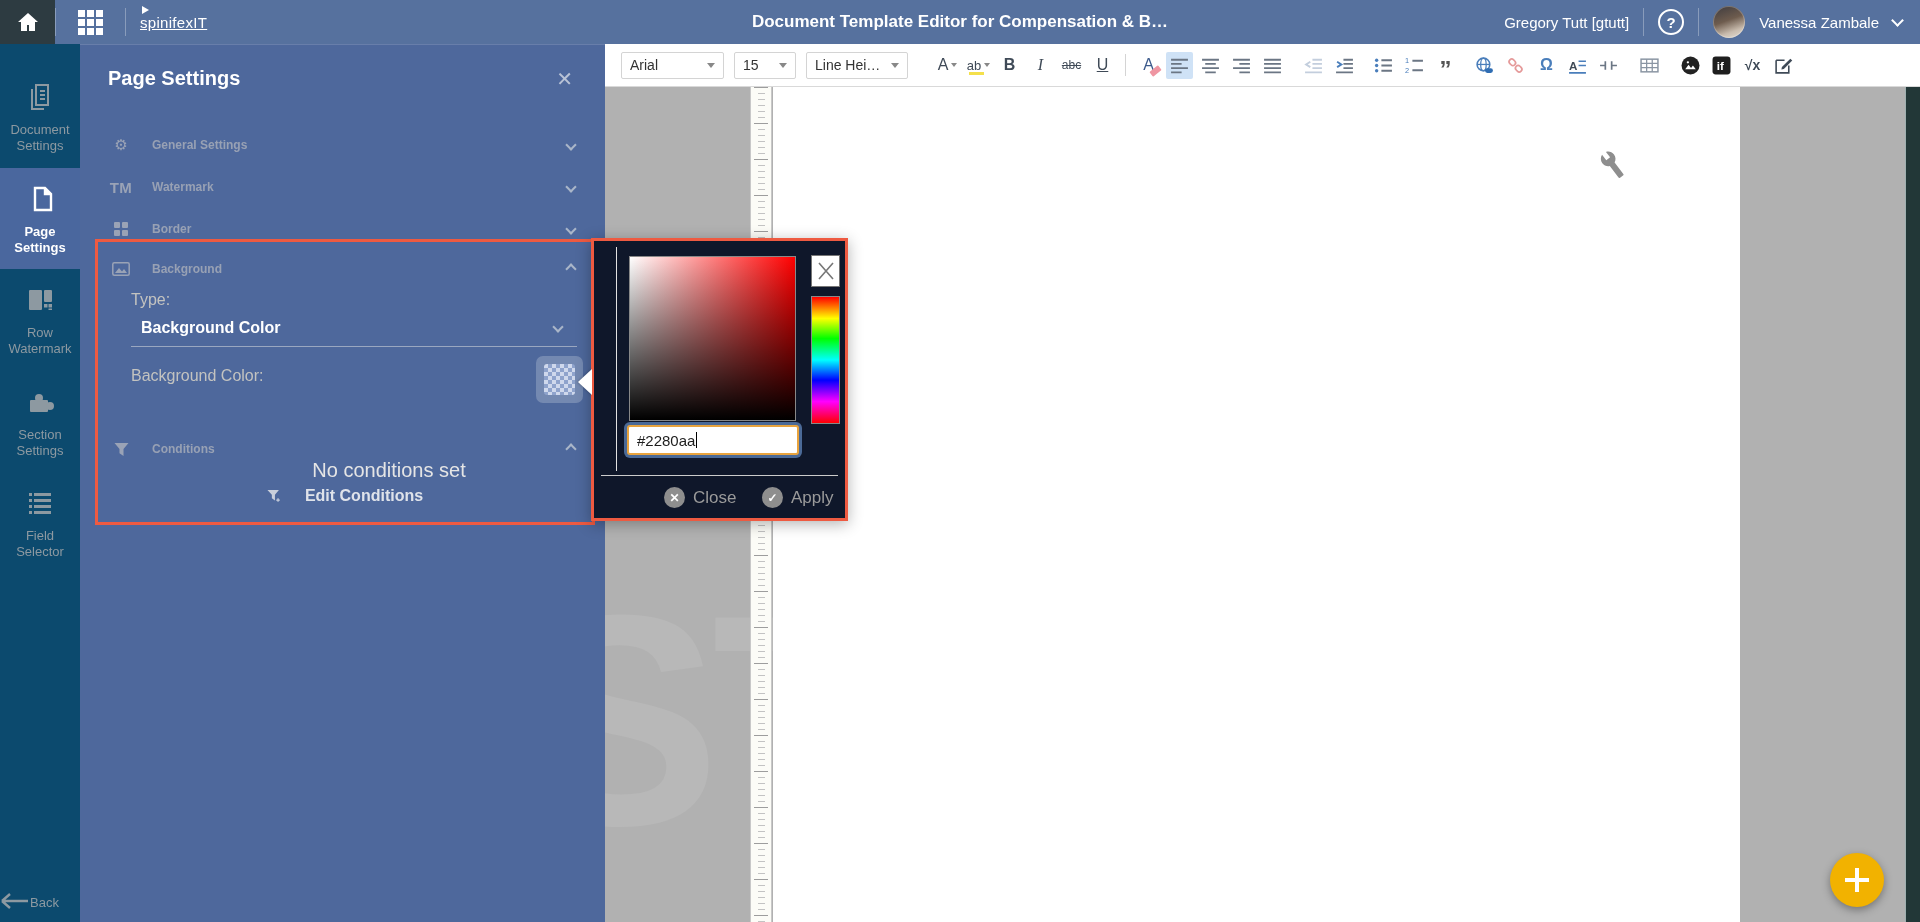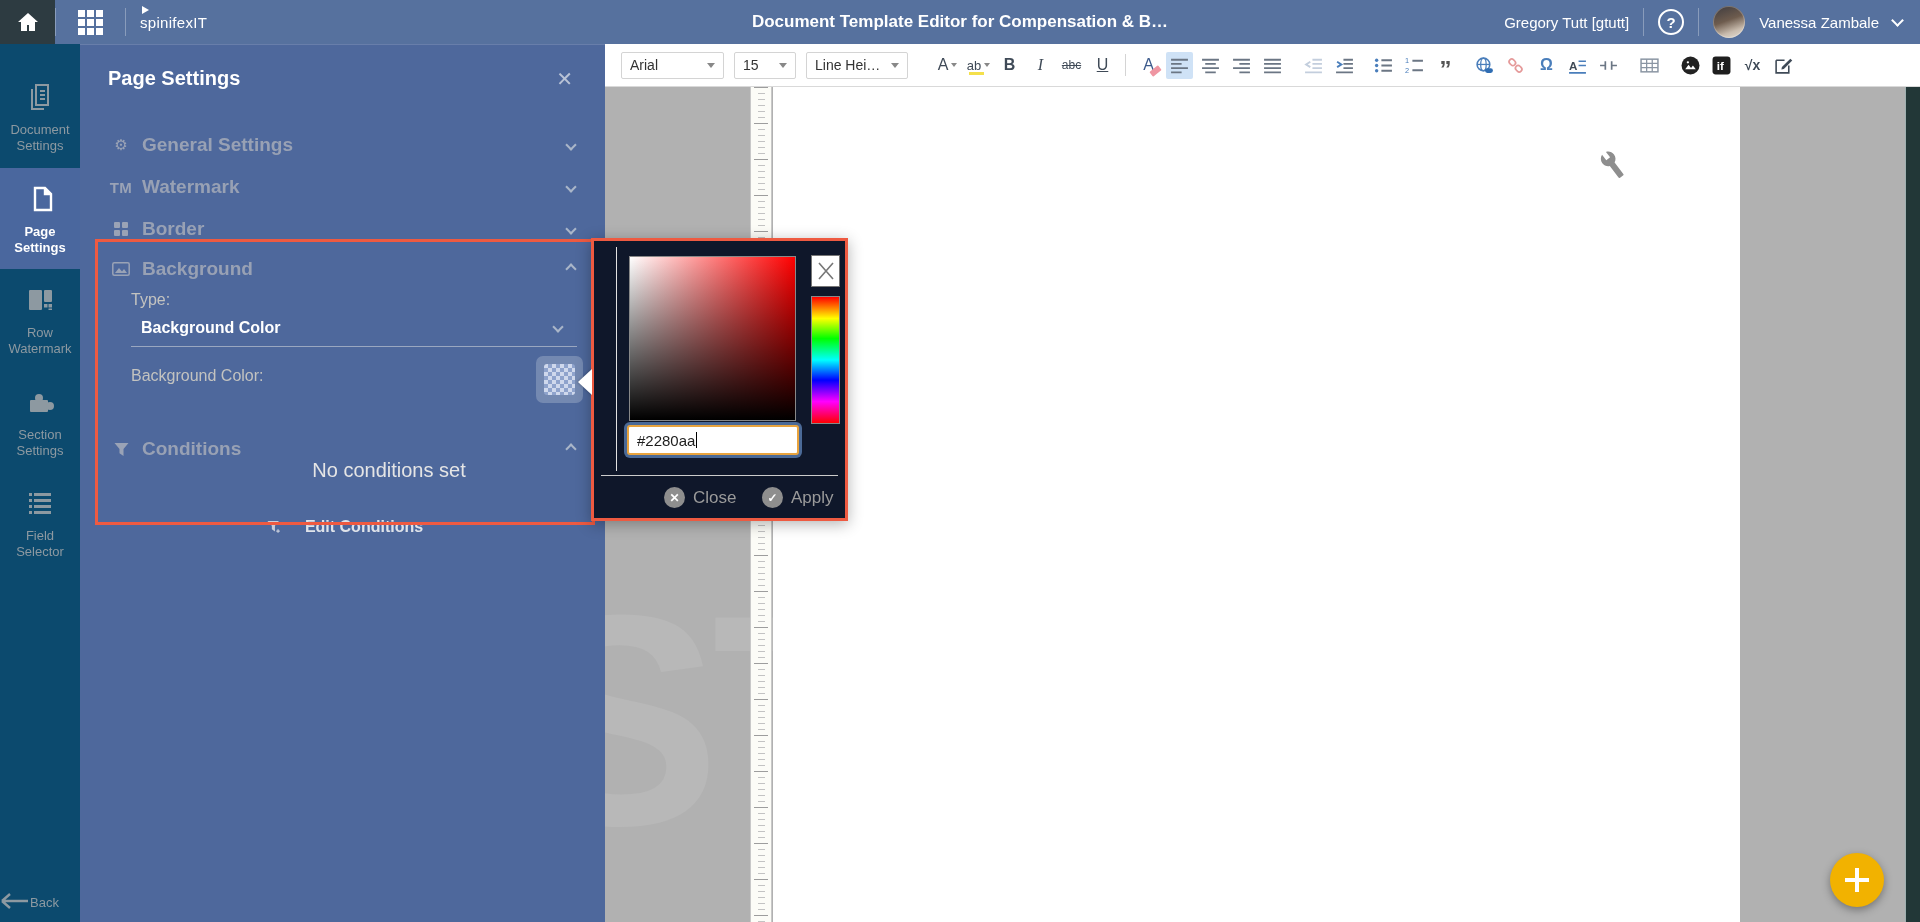--- a/index.html
+++ b/index.html
@@ -9,21 +9,21 @@
 
   
   .topbar { position:absolute; left:0; top:0; width:1920px; height:44px;
             background:#56719e; display:flex; align-items:center; z-index:60; }
   .home-tile { width:55px; height:44px; background:#2d3b41; display:flex;
                align-items:center; justify-content:center; cursor:pointer; }
   .tb-sep { width:1px; height:28px; background:rgba(255,255,255,.3); }
   .grid-icon { display:grid; grid-template-columns:repeat(3,7px); grid-template-rows:repeat(3,7px);
                gap:2px; margin:0 22px; cursor:pointer; }
   .grid-icon i { background:#fff; }
-  .logo { color:#fff; font-size:15px; margin:0 20px 0 14px; letter-spacing:.3px; position:relative; }
+  .logo { color:#fff; font-size:15px; margin:0 20px 0 14px; letter-spacing:.3px; position:relative;text-decoration:underline; }
   .logo::before { content:""; position:absolute; left:2px; top:-8px; border-left:7px solid #fff;
                   border-top:4px solid transparent; border-bottom:4px solid transparent; }
   .tb-title { position:absolute; left:0; right:0; text-align:center; color:#fff;
               font-size:17px; font-weight:700; pointer-events:none; }
   .tb-right { position:absolute; right:18px; top:0; height:44px; display:flex;
               align-items:center; gap:14px; }
   .tb-user { color:#fff; font-size:15px; }
   .help-circle { width:26px; height:26px; border:2px solid #fff; border-radius:50%;
                  color:#fff; font-size:15px; font-weight:700; display:flex;
                  align-items:center; justify-content:center; cursor:pointer; }
@@ -50,21 +50,21 @@
 
   
   .panel { position:absolute; left:80px; top:44px; width:525px; bottom:0;
            background:#4e689c; z-index:40; border-top:1px solid rgba(255,255,255,.15); }
   .panel-title { position:absolute; left:28px; top:22px; color:#fff; font-size:20px; font-weight:700; }
   .panel-close { position:absolute; right:32px; top:24px; color:#b9c3d6; font-size:20px;
                  cursor:pointer; line-height:1; }
   .p-row { position:absolute; left:0; width:525px; height:40px; display:flex;
            align-items:center; padding-left:30px; cursor:pointer; }
   .p-row .p-ico { width:22px; color:#9aa3b6; font-size:15px; display:flex; justify-content:center; }
-  .p-row .p-lbl { color:#98a1b4; font-size:19px; font-weight:700; margin-left:10px; }
+  .p-row .p-lbl { color:#98a1b4; font-size:12px; font-weight:700; margin-left:20px; }
   .p-row .chev { position:absolute; right:30px; }
   .tm { font-size:10px; font-weight:700; letter-spacing:.5px; }
   .sq4 { display:grid; grid-template-columns:6px 6px; grid-template-rows:6px 6px; gap:2px; }
   .sq4 i { background:#9aa3b6; border-radius:1px; }
 
   .hl-box { position:absolute; left:15px; top:195px; width:500px; height:286px;
             border:3px solid #ee5a41; pointer-events:none; z-index:45; }
 
   .bg-label { position:absolute; color:#c3c3c0; font-size:16px; }
   .bg-value { position:absolute; color:#fff; font-size:16px; font-weight:700; }
@@ -73,21 +73,21 @@
                  border-radius:7px; background:rgba(255,255,255,.22); cursor:pointer; }
   .swatch { position:absolute; left:8px; top:8px; width:31px; height:31px; border-radius:3px;
             background-color:#cfd8ec;
             background-image:
               linear-gradient(45deg,#8fa3cc 25%,transparent 25%,transparent 75%,#8fa3cc 75%),
               linear-gradient(45deg,#8fa3cc 25%,transparent 25%,transparent 75%,#8fa3cc 75%);
             background-size:8px 8px; background-position:0 0,4px 4px; }
   .cond-center { position:absolute; left:15px; width:500px; text-align:center; }
   .yellow { color:#e5e5e5; font-size:20px;margin-left:44px; }
   .edit-row { display:inline-flex; align-items:center; gap:23px; color:#dfe3ea;
-              font-size:16px; font-weight:700; cursor:pointer;margin-top:31px; }
+              font-size:16px; font-weight:700; cursor:pointer; }
   .funnel { width:15px; height:15px; fill:#9aa3b6; }
   .funnel.lt { fill:#c9cfdb; }
 
   
   .popup { position:absolute; left:591px; top:238px; width:257px; height:283px;
            background:#0f172a; border:3px solid #ee5a41; z-index:50;
            box-shadow:0 3px 14px rgba(0,0,0,.3); }
   .popup .callout { position:absolute; left:-16px; top:128px; width:0; height:0;
            border-top:13px solid transparent; border-bottom:13px solid transparent;
            border-right:14px solid #fff; filter:drop-shadow(-1px 0 1px rgba(0,0,0,.2)); }

